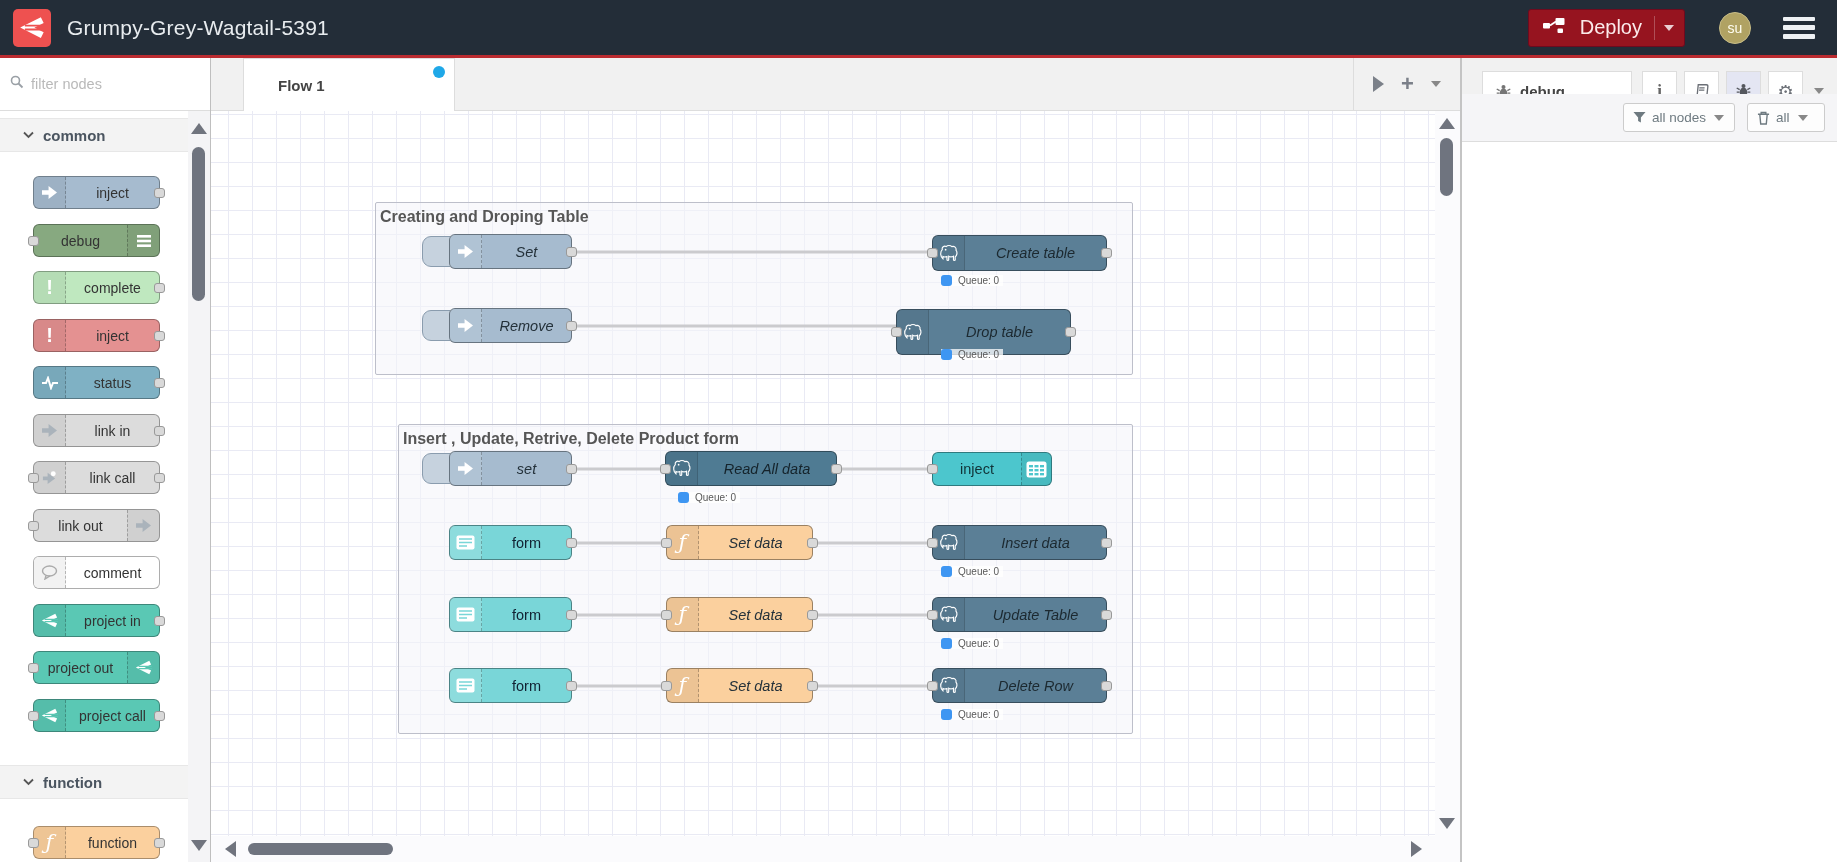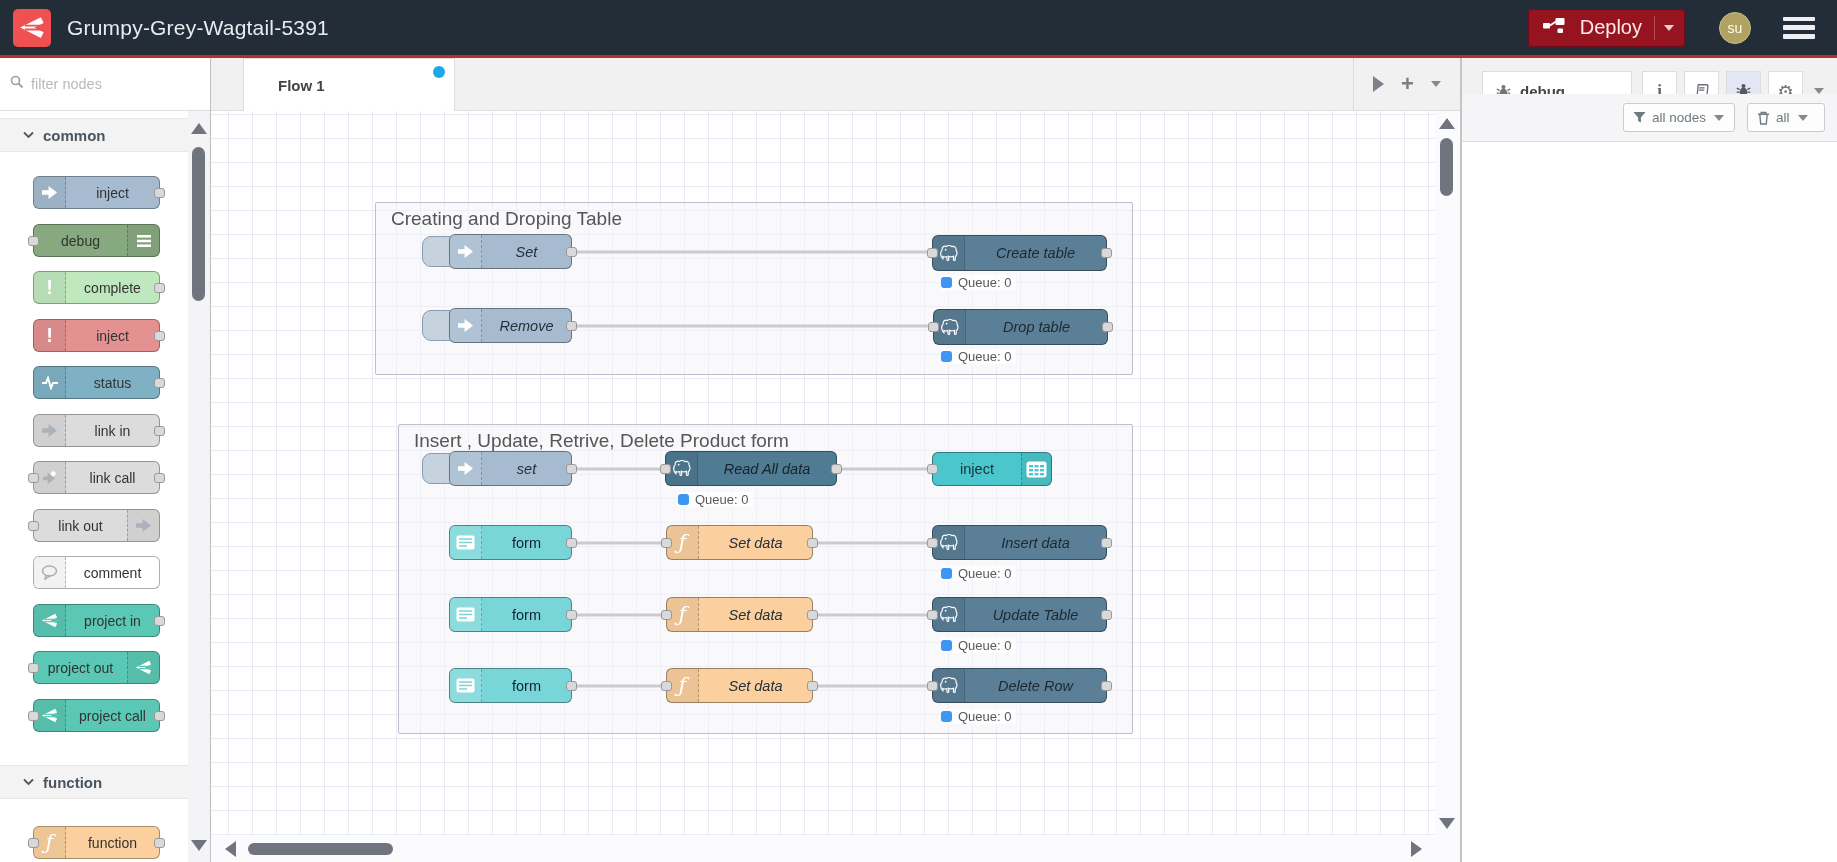--- a/index.html
+++ b/index.html
@@ -48,36 +48,36 @@
   #tab-dot { position:absolute; right:9px; top:7px; width:12px; height:12px; border-radius:50%; background:#1fa8e8; }
   #tab-controls { position:absolute; right:0; top:0; width:107px; height:52px; border-left:1px solid #ddd; display:flex; align-items:center; justify-content:space-around; padding:0 10px; }
   #tab-controls .tc { color:#7b8089; cursor:pointer; display:flex; align-items:center; }
   #plus-icon { font-size:22px; font-weight:bold; color:#7b8089; line-height:20px; }
 
   
   #canvas { position:absolute; left:211px; top:111px; width:1249px; height:751px; background-color:#fff;
     background-image:linear-gradient(to right,#e9eaf4 1px,transparent 1px),linear-gradient(to bottom,#e9eaf4 1px,transparent 1px);
     background-size:24px 24px; background-position:17px 3px; }
   .group-box { position:absolute; background:rgba(244,244,250,.55); border:1px solid #bdbfca; border-radius:2px; }
-  .group-title { position:absolute; left:15px; top:5px; font-size:19px; color:#565656; white-space:nowrap; }
+  .group-title { position:absolute; left:4px; top:5px; font-size:16px; color:#565656; white-space:nowrap;font-weight:bold; }
   .node { position:absolute; height:35px; border:1px solid rgba(0,0,0,.38); border-radius:6px; display:flex; align-items:stretch; font-size:14.5px; color:#24313a; }
   .node .nlabel { flex:1; display:flex; align-items:center; justify-content:center; white-space:nowrap; }
   .it { font-style:italic; }
   .nicon { width:32px; display:flex; align-items:center; justify-content:center; background:rgba(0,0,0,.06); }
   .nicon.left  { border-right:1px solid rgba(0,0,0,.15); border-radius:5px 0 0 5px; }
   .nicon.right { border-left:1px dashed rgba(0,0,0,.25); border-radius:0 5px 5px 0; }
   .nicon.dashed { border-right:1px dashed rgba(0,0,0,.25); }
   .inj-btn { position:absolute; width:29px; height:31px; border-radius:9px 0 0 9px; background:#c6d2de; border:1px solid #8a9cae; cursor:pointer; }
   .c-inject { background:#a6bbcf; }
   .c-form { background:#79d6d8; }
   .c-fn { background:#fbd09e; }
   .c-pg { background:#5b7f96; }
   .c-pg-dark { background:#4f7b93; }
   .c-result { background:#4cc6cd; }
-  .nstatus { position:absolute; display:flex; align-items:center; font-size:13px; color:#595959; background:rgba(255,255,255,.75); padding:0 4px 0 0; }
+  .nstatus { position:absolute; display:flex; align-items:center; font-size:10px; color:#595959; background:rgba(255,255,255,.75); padding:0 4px 0 0; }
   .sdot { width:11px; height:11px; border-radius:3px; background:#3e96f2; margin-right:6px; display:inline-block; }
   #wires { position:absolute; left:0; top:0; pointer-events:none; }
   
   #cv-vscroll { position:absolute; left:1224px; top:0; width:25px; height:751px; background:#fbfbfd; }
   #cv-vthumb { position:absolute; left:5px; top:27px; width:13px; height:58px; background:#6f747f; border-radius:7px; }
   #cv-hscroll { position:absolute; left:0; top:725px; width:1224px; height:26px; background:#fbfbfd; }
   #cv-hthumb { position:absolute; left:37px; top:7px; width:145px; height:12px; background:#6f747f; border-radius:7px; }
 
   
   #sidebar { position:absolute; left:1460px; top:58px; width:377px; height:804px; background:#fff; border-left:2px solid #c4c4c4; }
@@ -369,21 +369,21 @@
     <div class="inj-btn" style="left:211px;top:199px"></div>
     <div class="node c-inject" style="left:238px;top:197px;width:123px">
       <span class="nicon dashed" style="background:rgba(255,255,255,.12)">
         <svg width="17" height="15" viewBox="0 0 18 16">
             <path d="M1 5.5 h7 v-4.5 l9 7 -9 7 v-4.5 h-7 z" fill="#fff"></path>
           </svg>
       </span>
       <span class="nlabel it">Remove</span>
       <i class="port pr"></i>
     </div>
-    <div class="node c-pg" style="left:722px;top:198px;width:175px;height:36px">
+    <div class="node c-pg" style="left:685px;top:198px;width:175px;height:46px">
       <span class="nicon left">
         <svg width="23" height="23" viewBox="0 0 24 24">
             <path d="M6.2 17.5 C3.5 15.5 3 10.5 5.5 8 C4.8 5.5 7.5 3.5 9.5 4.8 C11 3.2 14 3.2 15.5 4.8 C18 3.8 20.5 6 19.8 8.5 C21.5 10.5 21 14 19 15.5 L19 18.5 C19 19.6 17.2 19.6 17.2 18.5 L17.2 14.8 C15.5 15.6 13.5 15.6 12.2 14.8 L12.2 18.5 C12.2 19.6 10.4 19.6 10.4 18.5 L10.4 15.2 C9 15.8 7.5 15.9 6.2 15.2 Z" fill="none" stroke="#fff" stroke-width="1.2"></path>
             <circle cx="9" cy="8" r="0.9" fill="#fff"></circle>
           </svg>
       </span>
       <span class="nlabel it" style="color:#1c2930">Drop table</span>
       <i class="port pl"></i>
       <i class="port pr"></i>
     </div>

